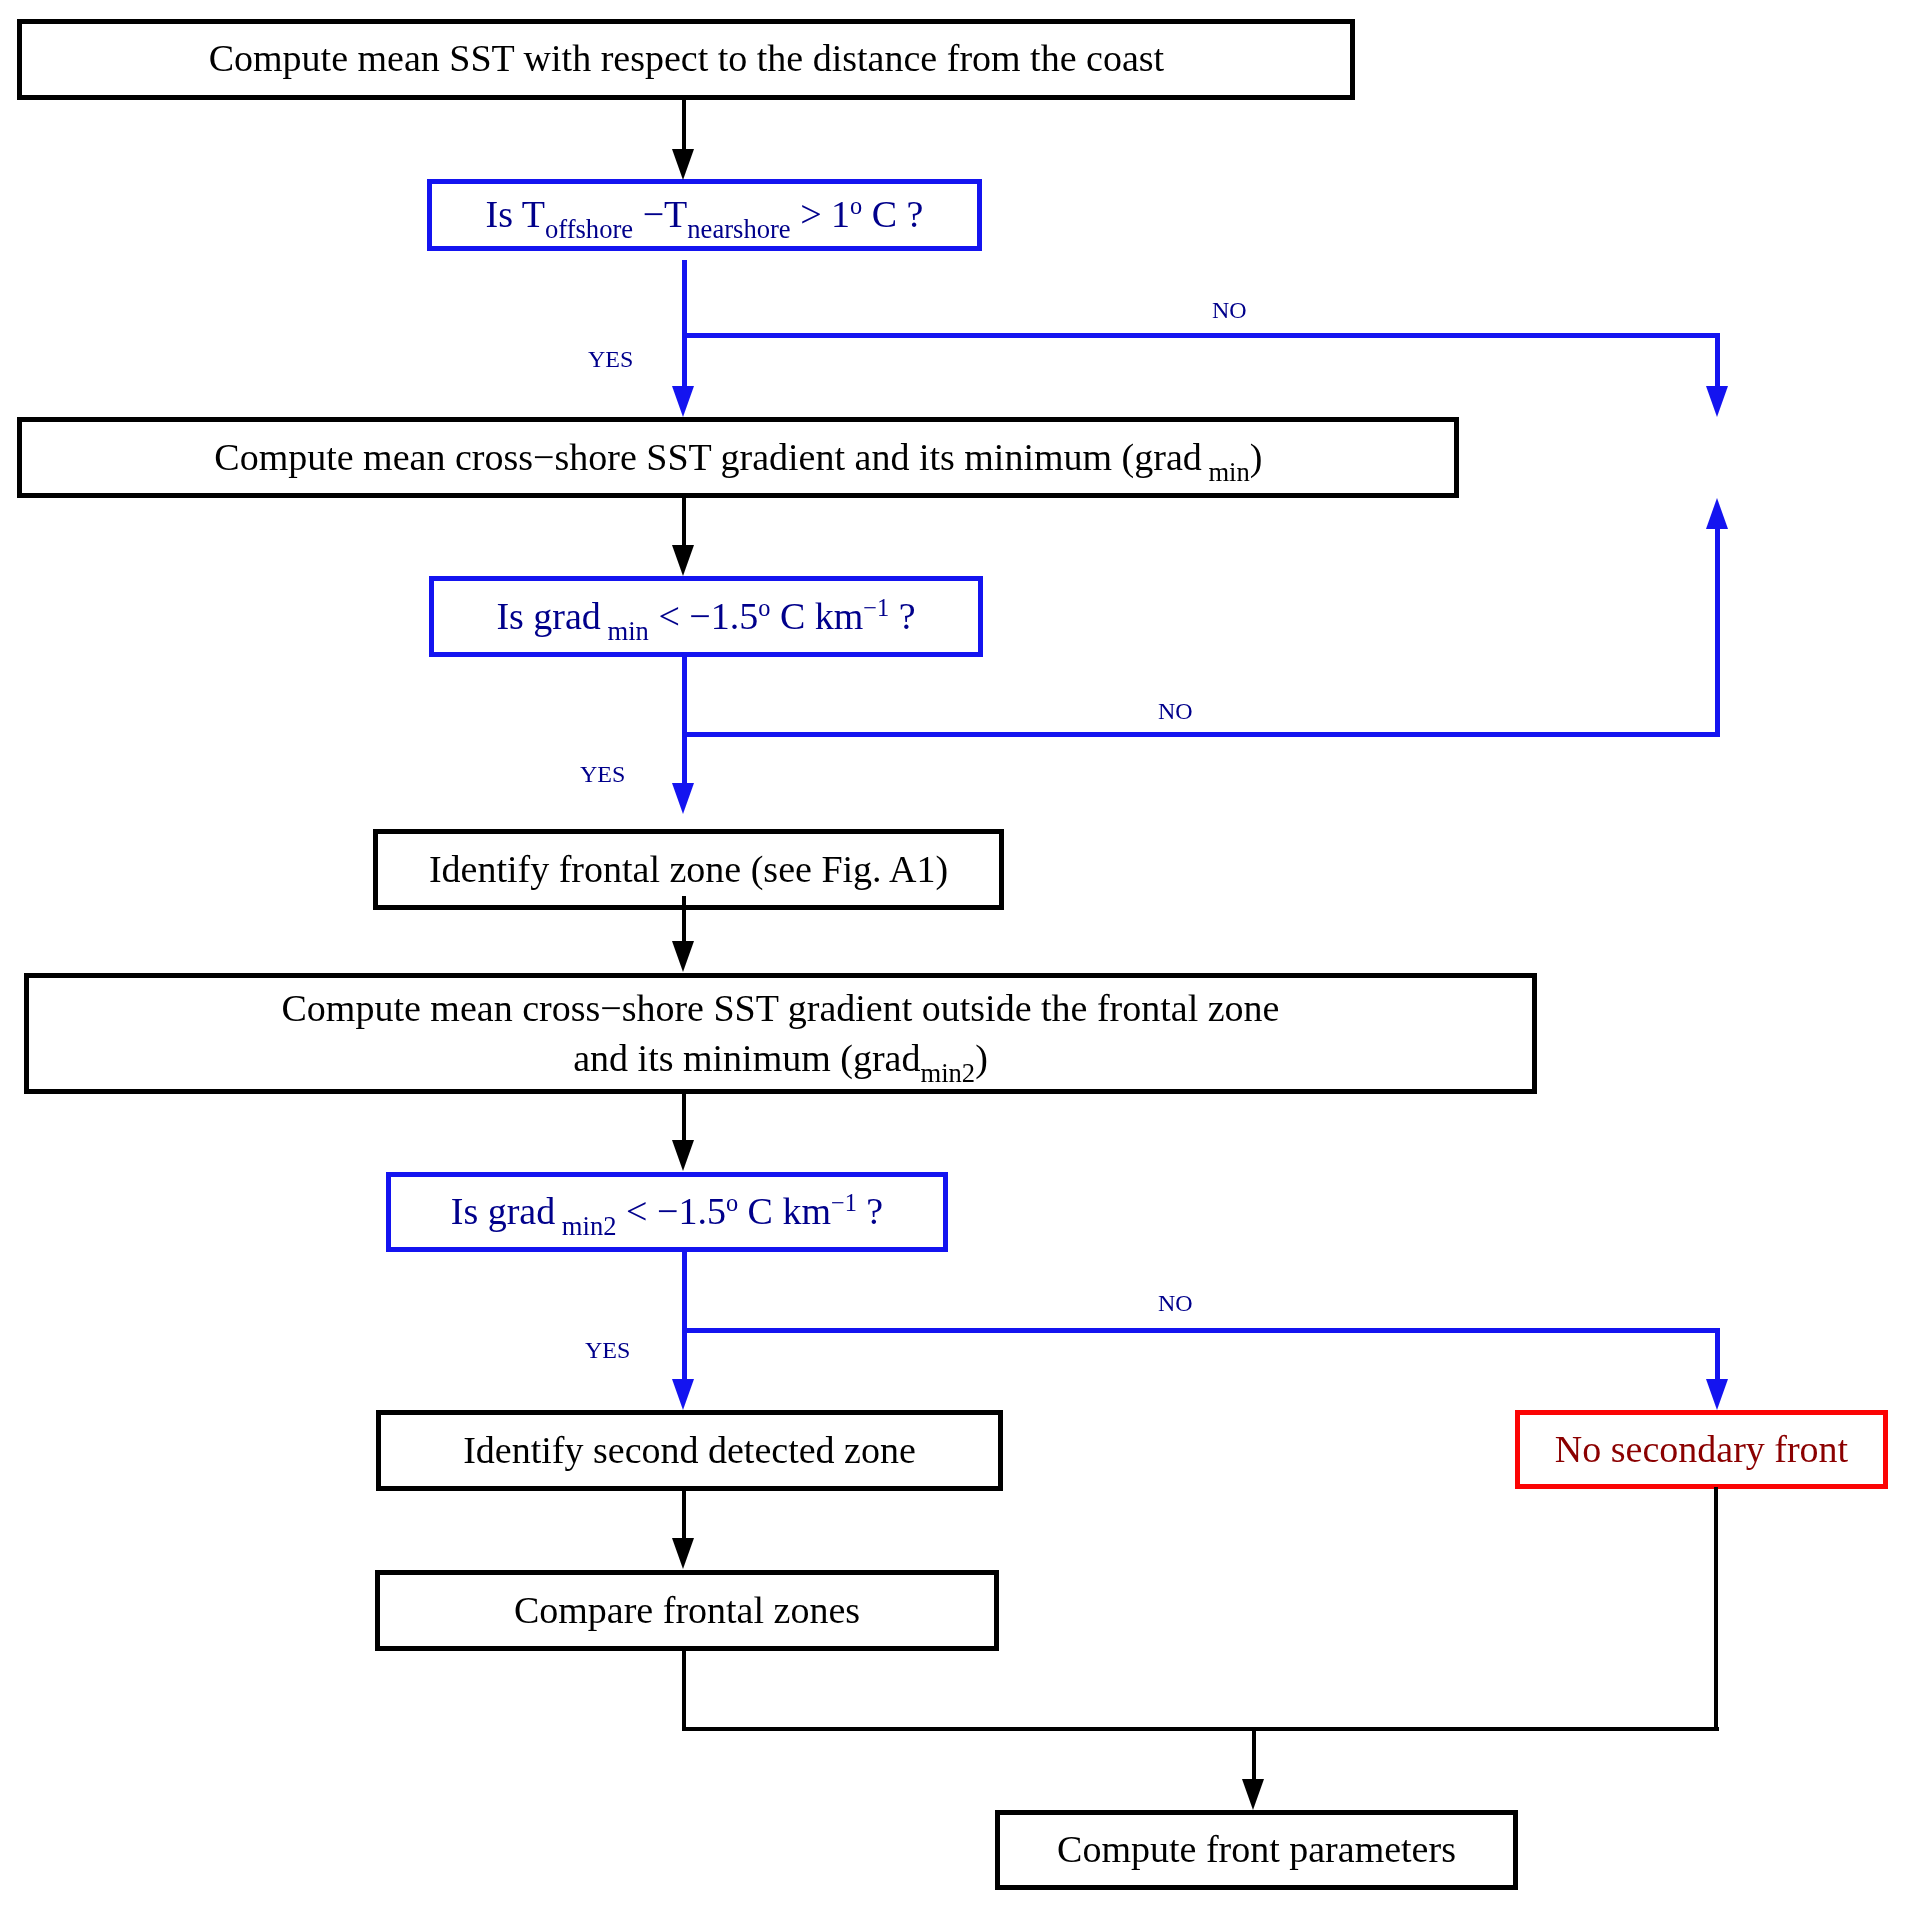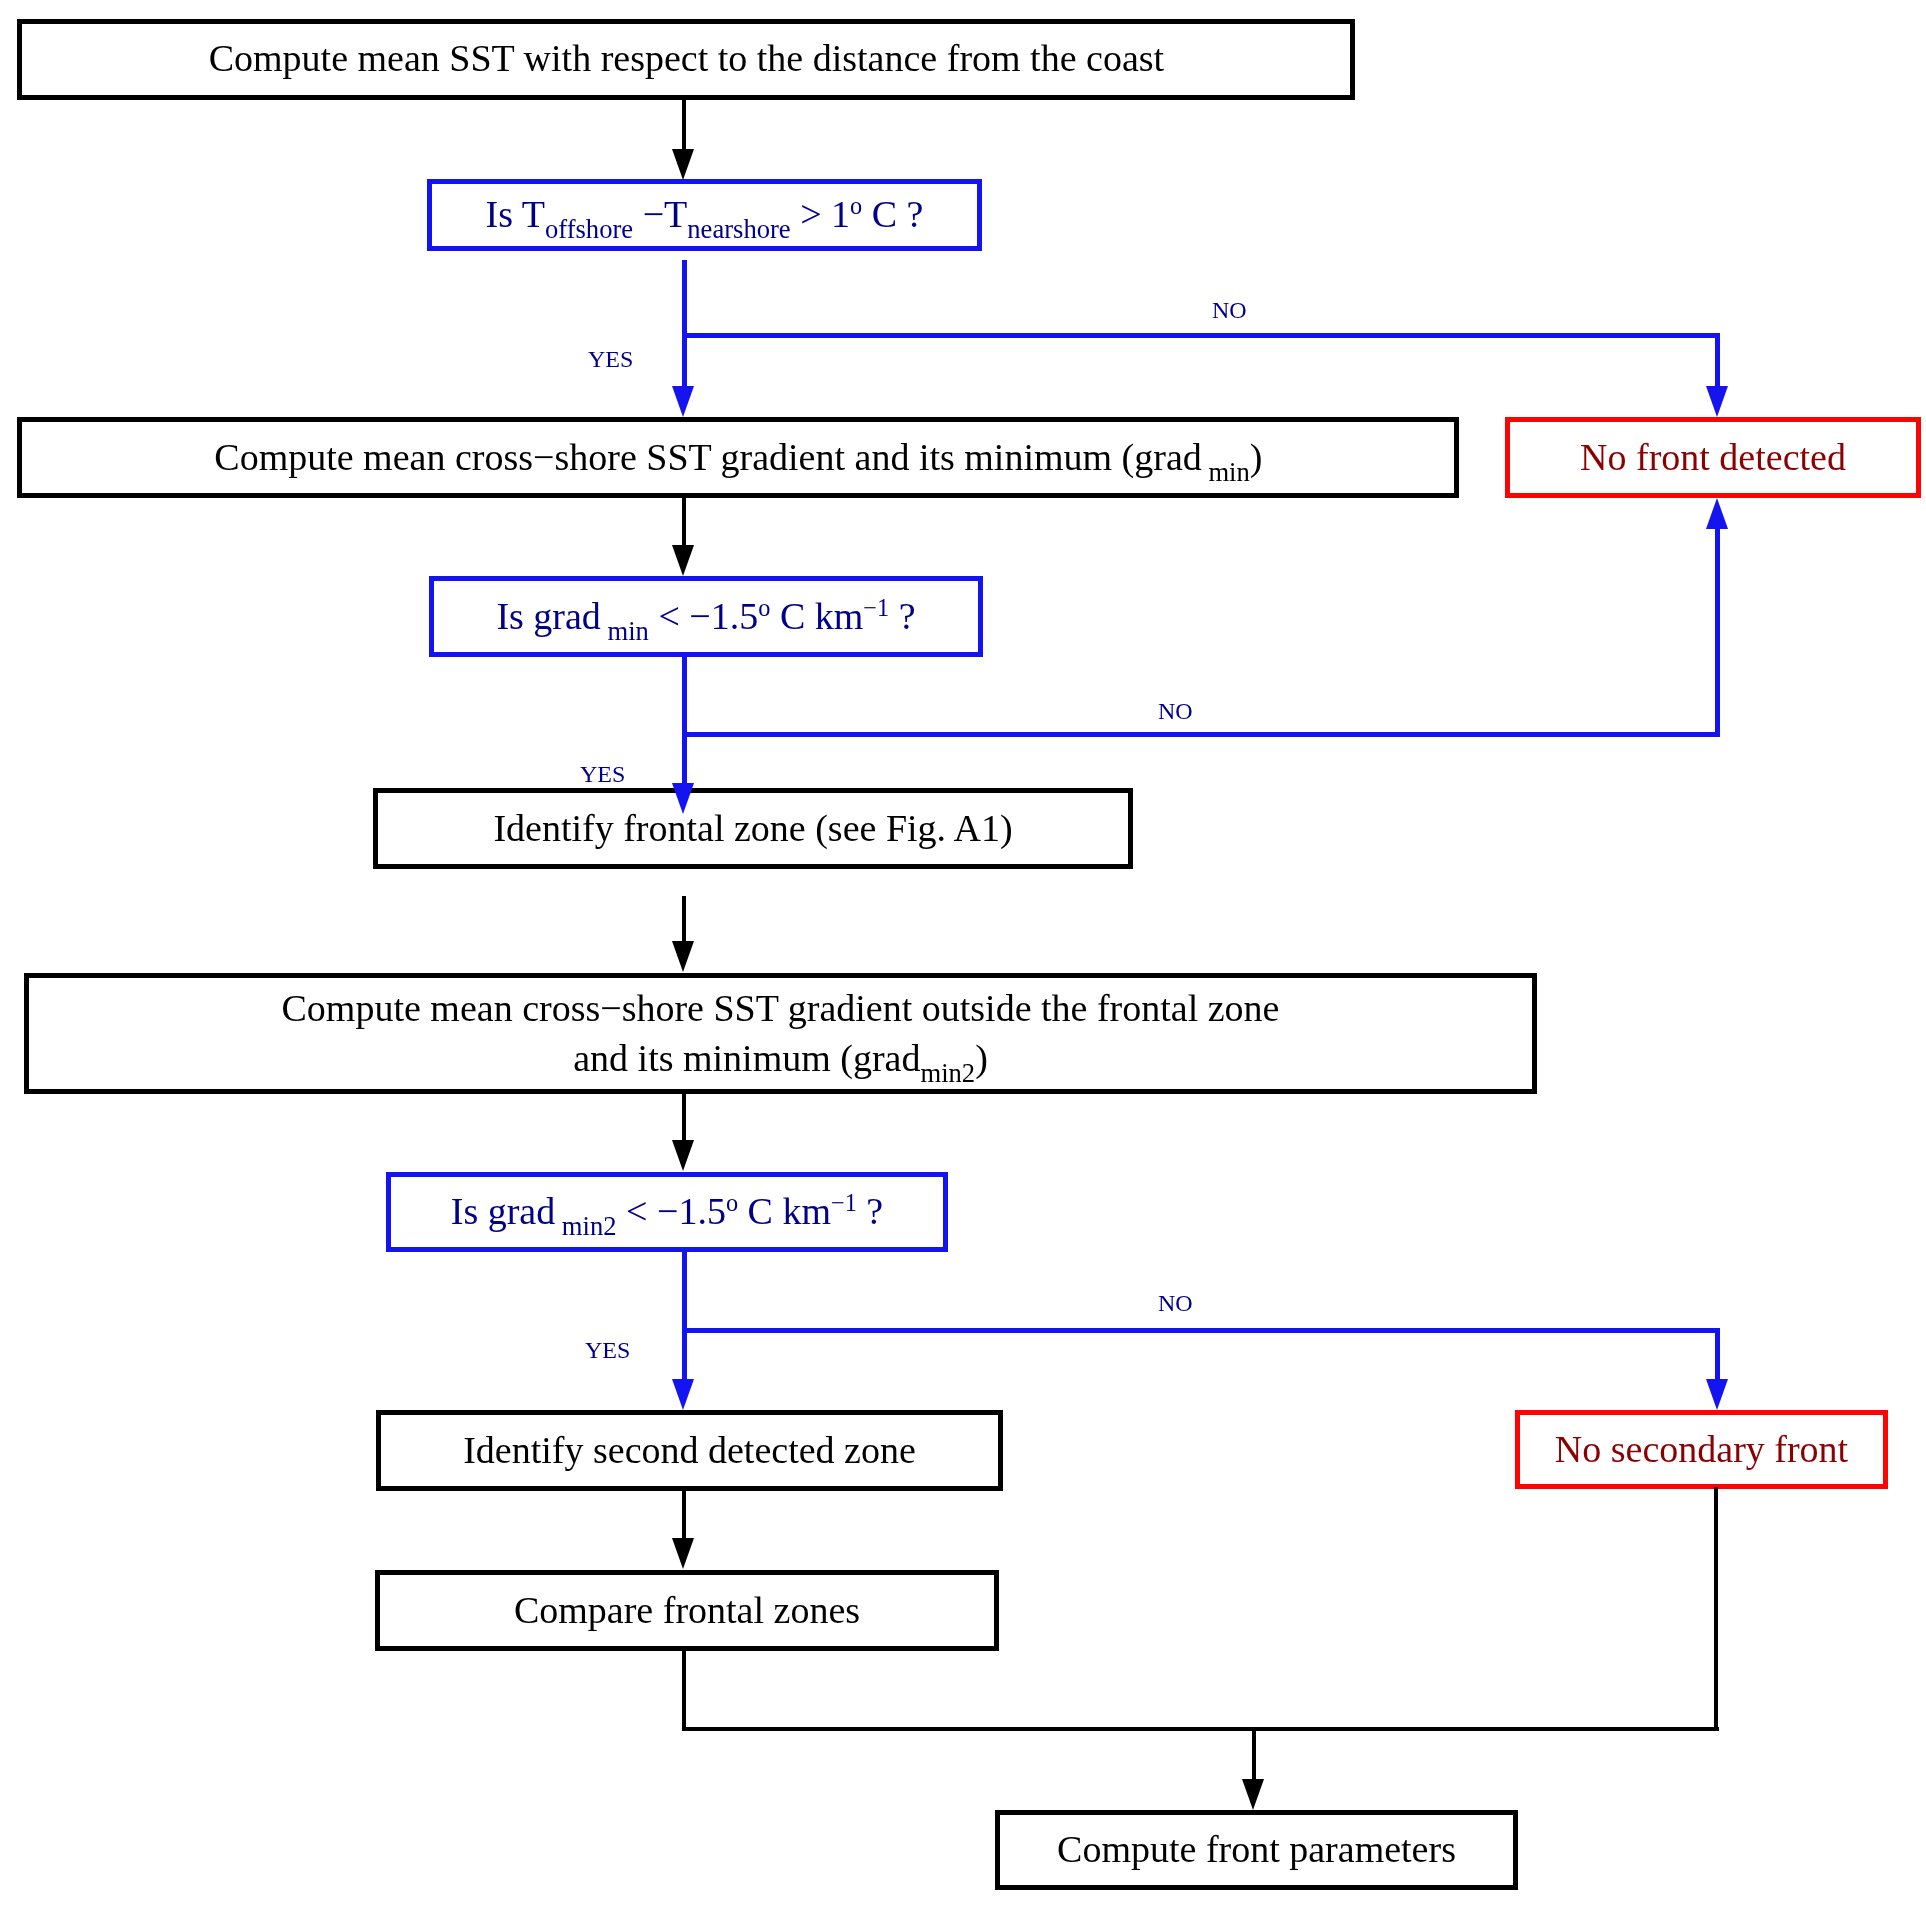--- a/index.html
+++ b/index.html
@@ -71,21 +71,21 @@
     font-size: 24px;
     line-height: 1;
   }
 
   
   #box-a          { left: 17.4px;   top: 18.6px;   width: 1338px; height: 81px; }
   #dec-1          { left: 427px;  top: 179px;  width: 555px;  height: 72px; }
   #red-1          { left: 1505px; top: 417px;  width: 416px;  height: 81px; }
   #box-b          { left: 17.4px;   top: 417px;  width: 1442px; height: 81px; }
   #dec-2          { left: 429px;  top: 576px;  width: 554px;  height: 81px; }
-  #box-c          { left: 373px;  top: 788px; width: 760px; height: 81px; justify-content: center; }
+  #box-c          { left: 373px;  top: 829px; width: 631px; height: 81px; justify-content: center; }
   #box-d          { left: 24px;   top: 973px; width: 1513px; height: 121px; }
   #dec-3          { left: 386px;  top: 1172px; width: 562px;  height: 80px; }
   #box-second     { left: 376px;  top: 1410px; width: 627px; height: 81px; }
   #red-2          { left: 1515px; top: 1410px; width: 373px;  height: 79px; }
   #box-compare    { left: 375px;  top: 1570px; width: 624px; height: 81px; }
   #box-e          { left: 995px; top: 1810px; width: 523px;  height: 80px; }
 
   
   #l-a-dec1       { left: 682px; top: 100px;  width: 4.1px;    height: 52px; }
   #a-a-dec1       { left: 672px; top: 149px; }
@@ -136,23 +136,20 @@
   <div class="box box-black" id="box-a">
     <span>Compute mean SST with respect to the distance from the coast</span>
   </div>
 
   <div class="box box-blue" id="dec-1">
     <span>
       <span>Is T</span><sub>offshore</sub><span> −T</span><sub>nearshore</sub><span> &gt; 1</span><sup>o</sup><span> C ?</span>
     </span>
   </div>
 
-  <div class="box box-red" id="red-1">
-    <span>No front detected</span>
-  </div>
 
   <div class="box box-black" id="box-b">
     <span>
       <span>Compute mean cross−shore SST gradient and its minimum (grad</span><sub> min</sub><span>)</span>
     </span>
   </div>
 
   <div class="box box-blue" id="dec-2">
     <span>
       <span>Is grad</span><sub> min</sub><span> &lt; −1.5</span><sup>o</sup><span> C km</span><sup>−1</sup><span> ?</span>

